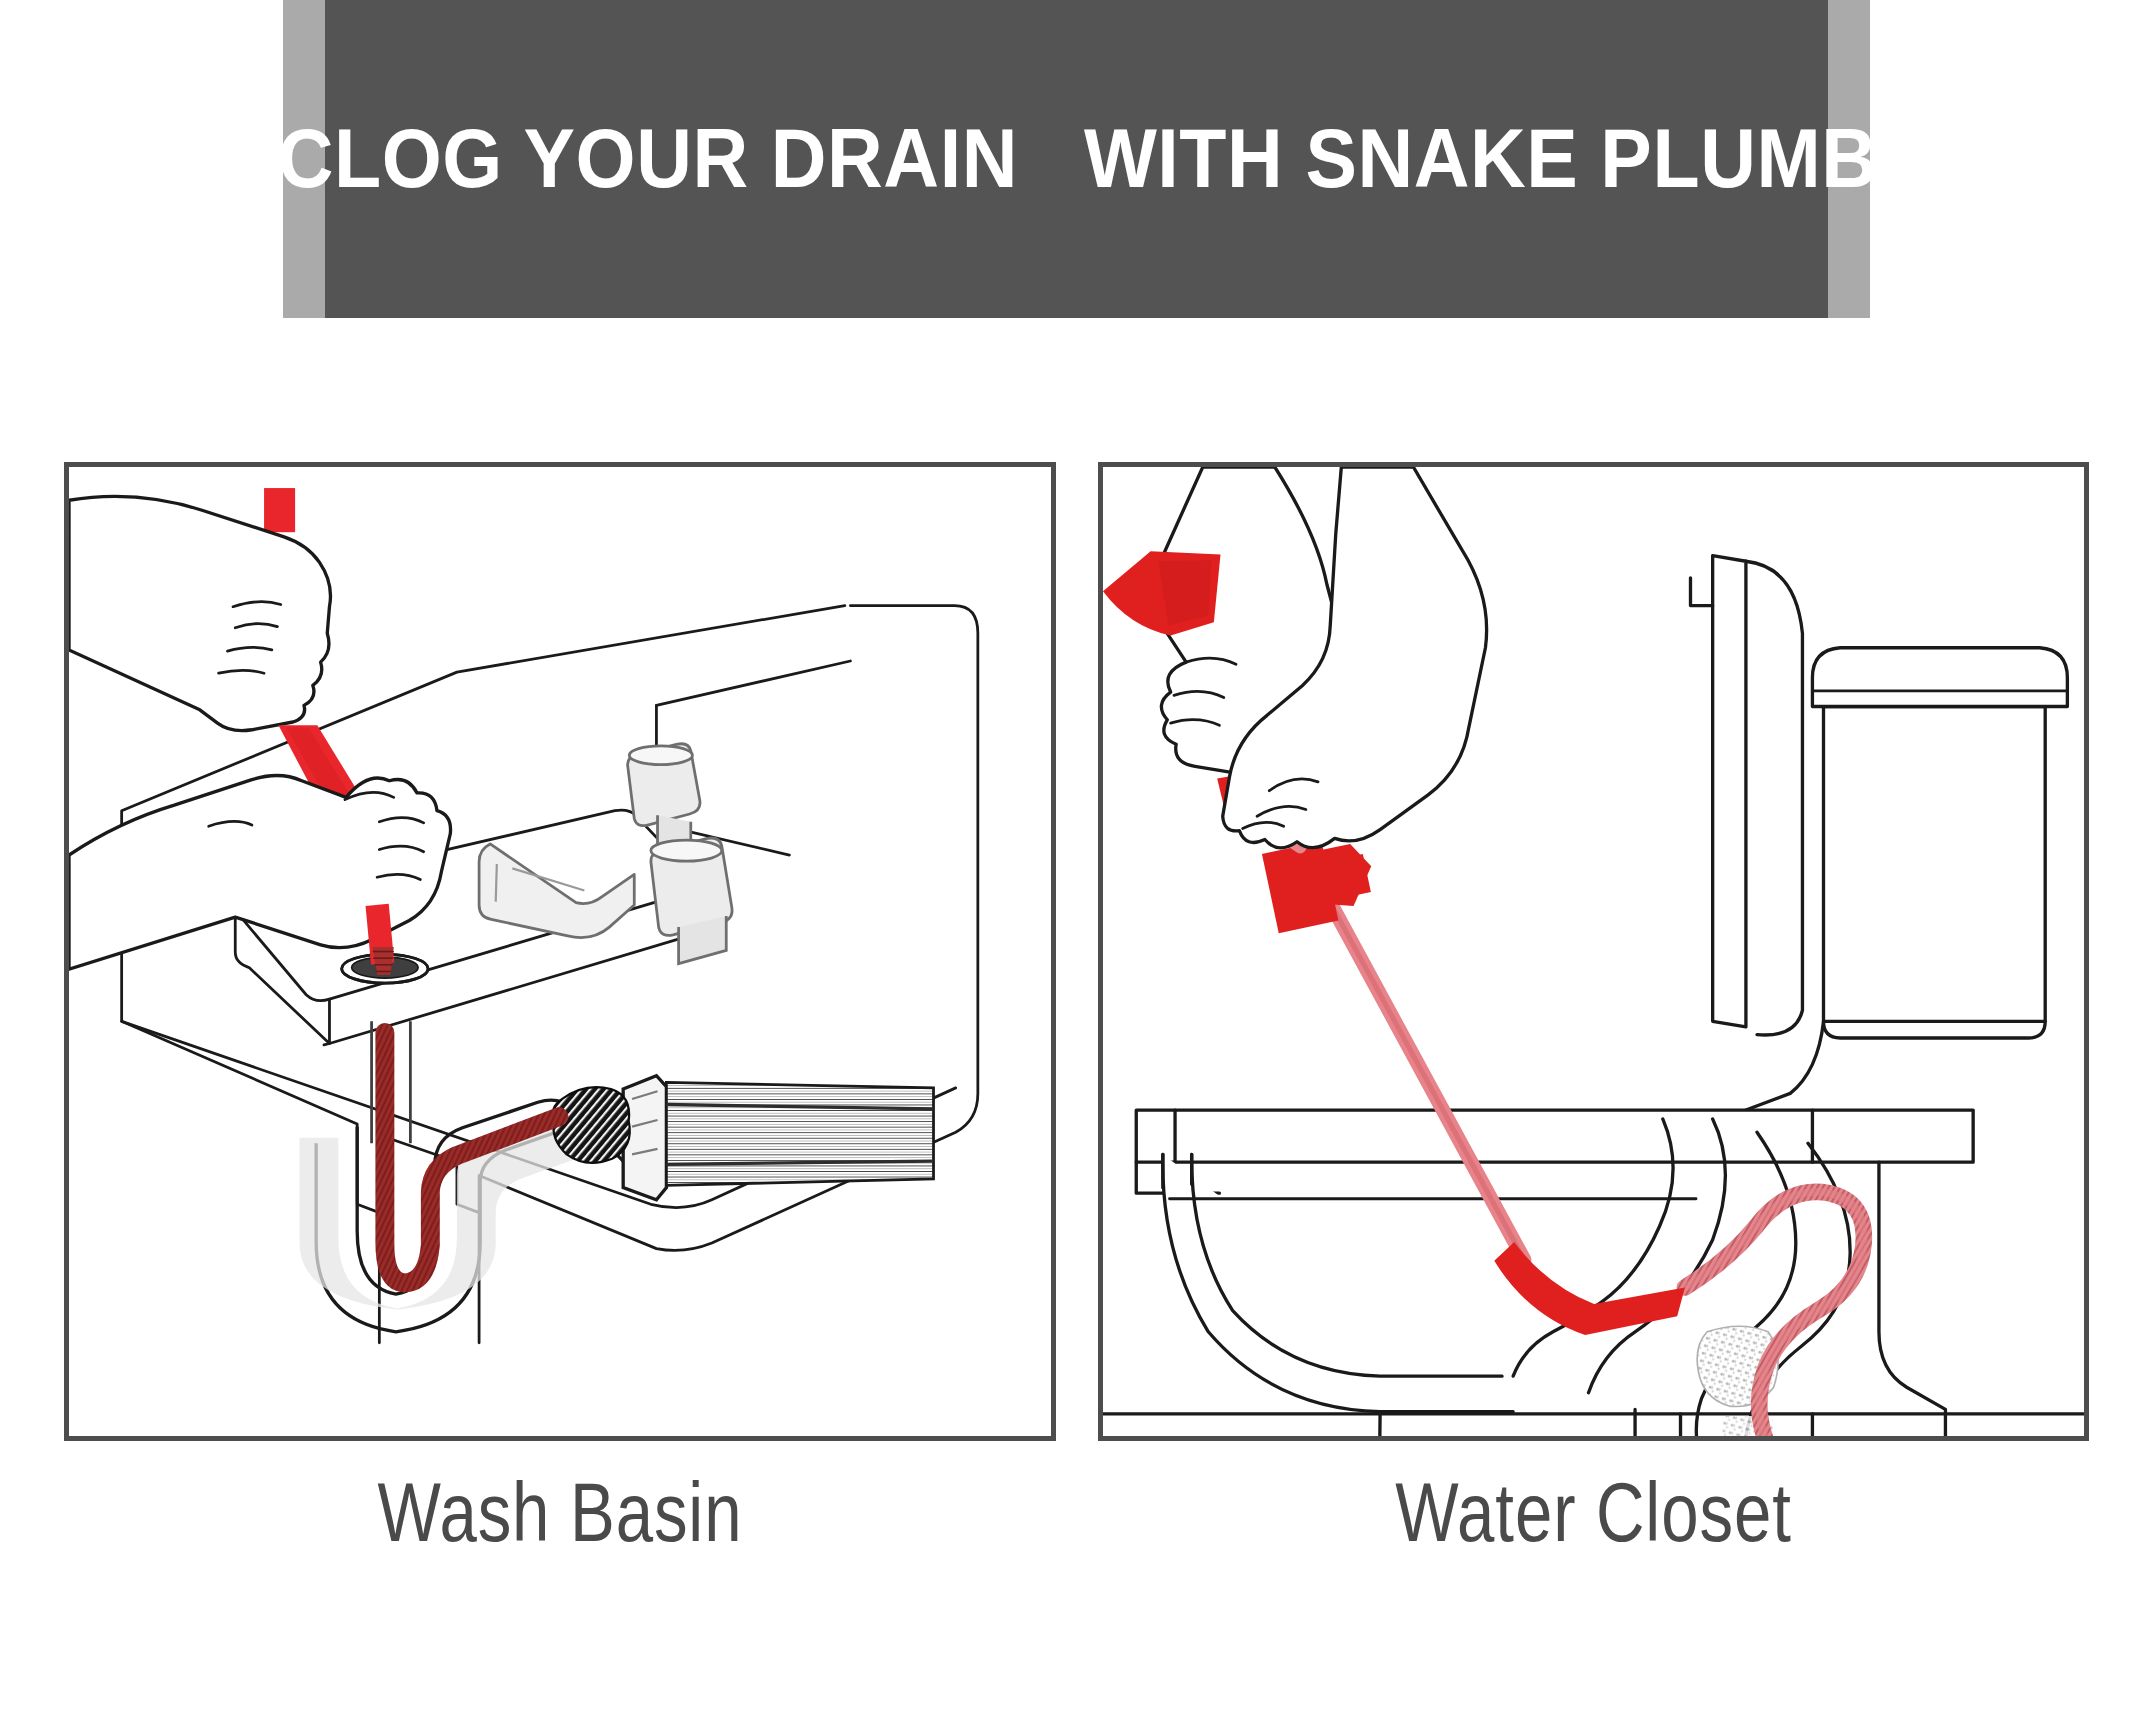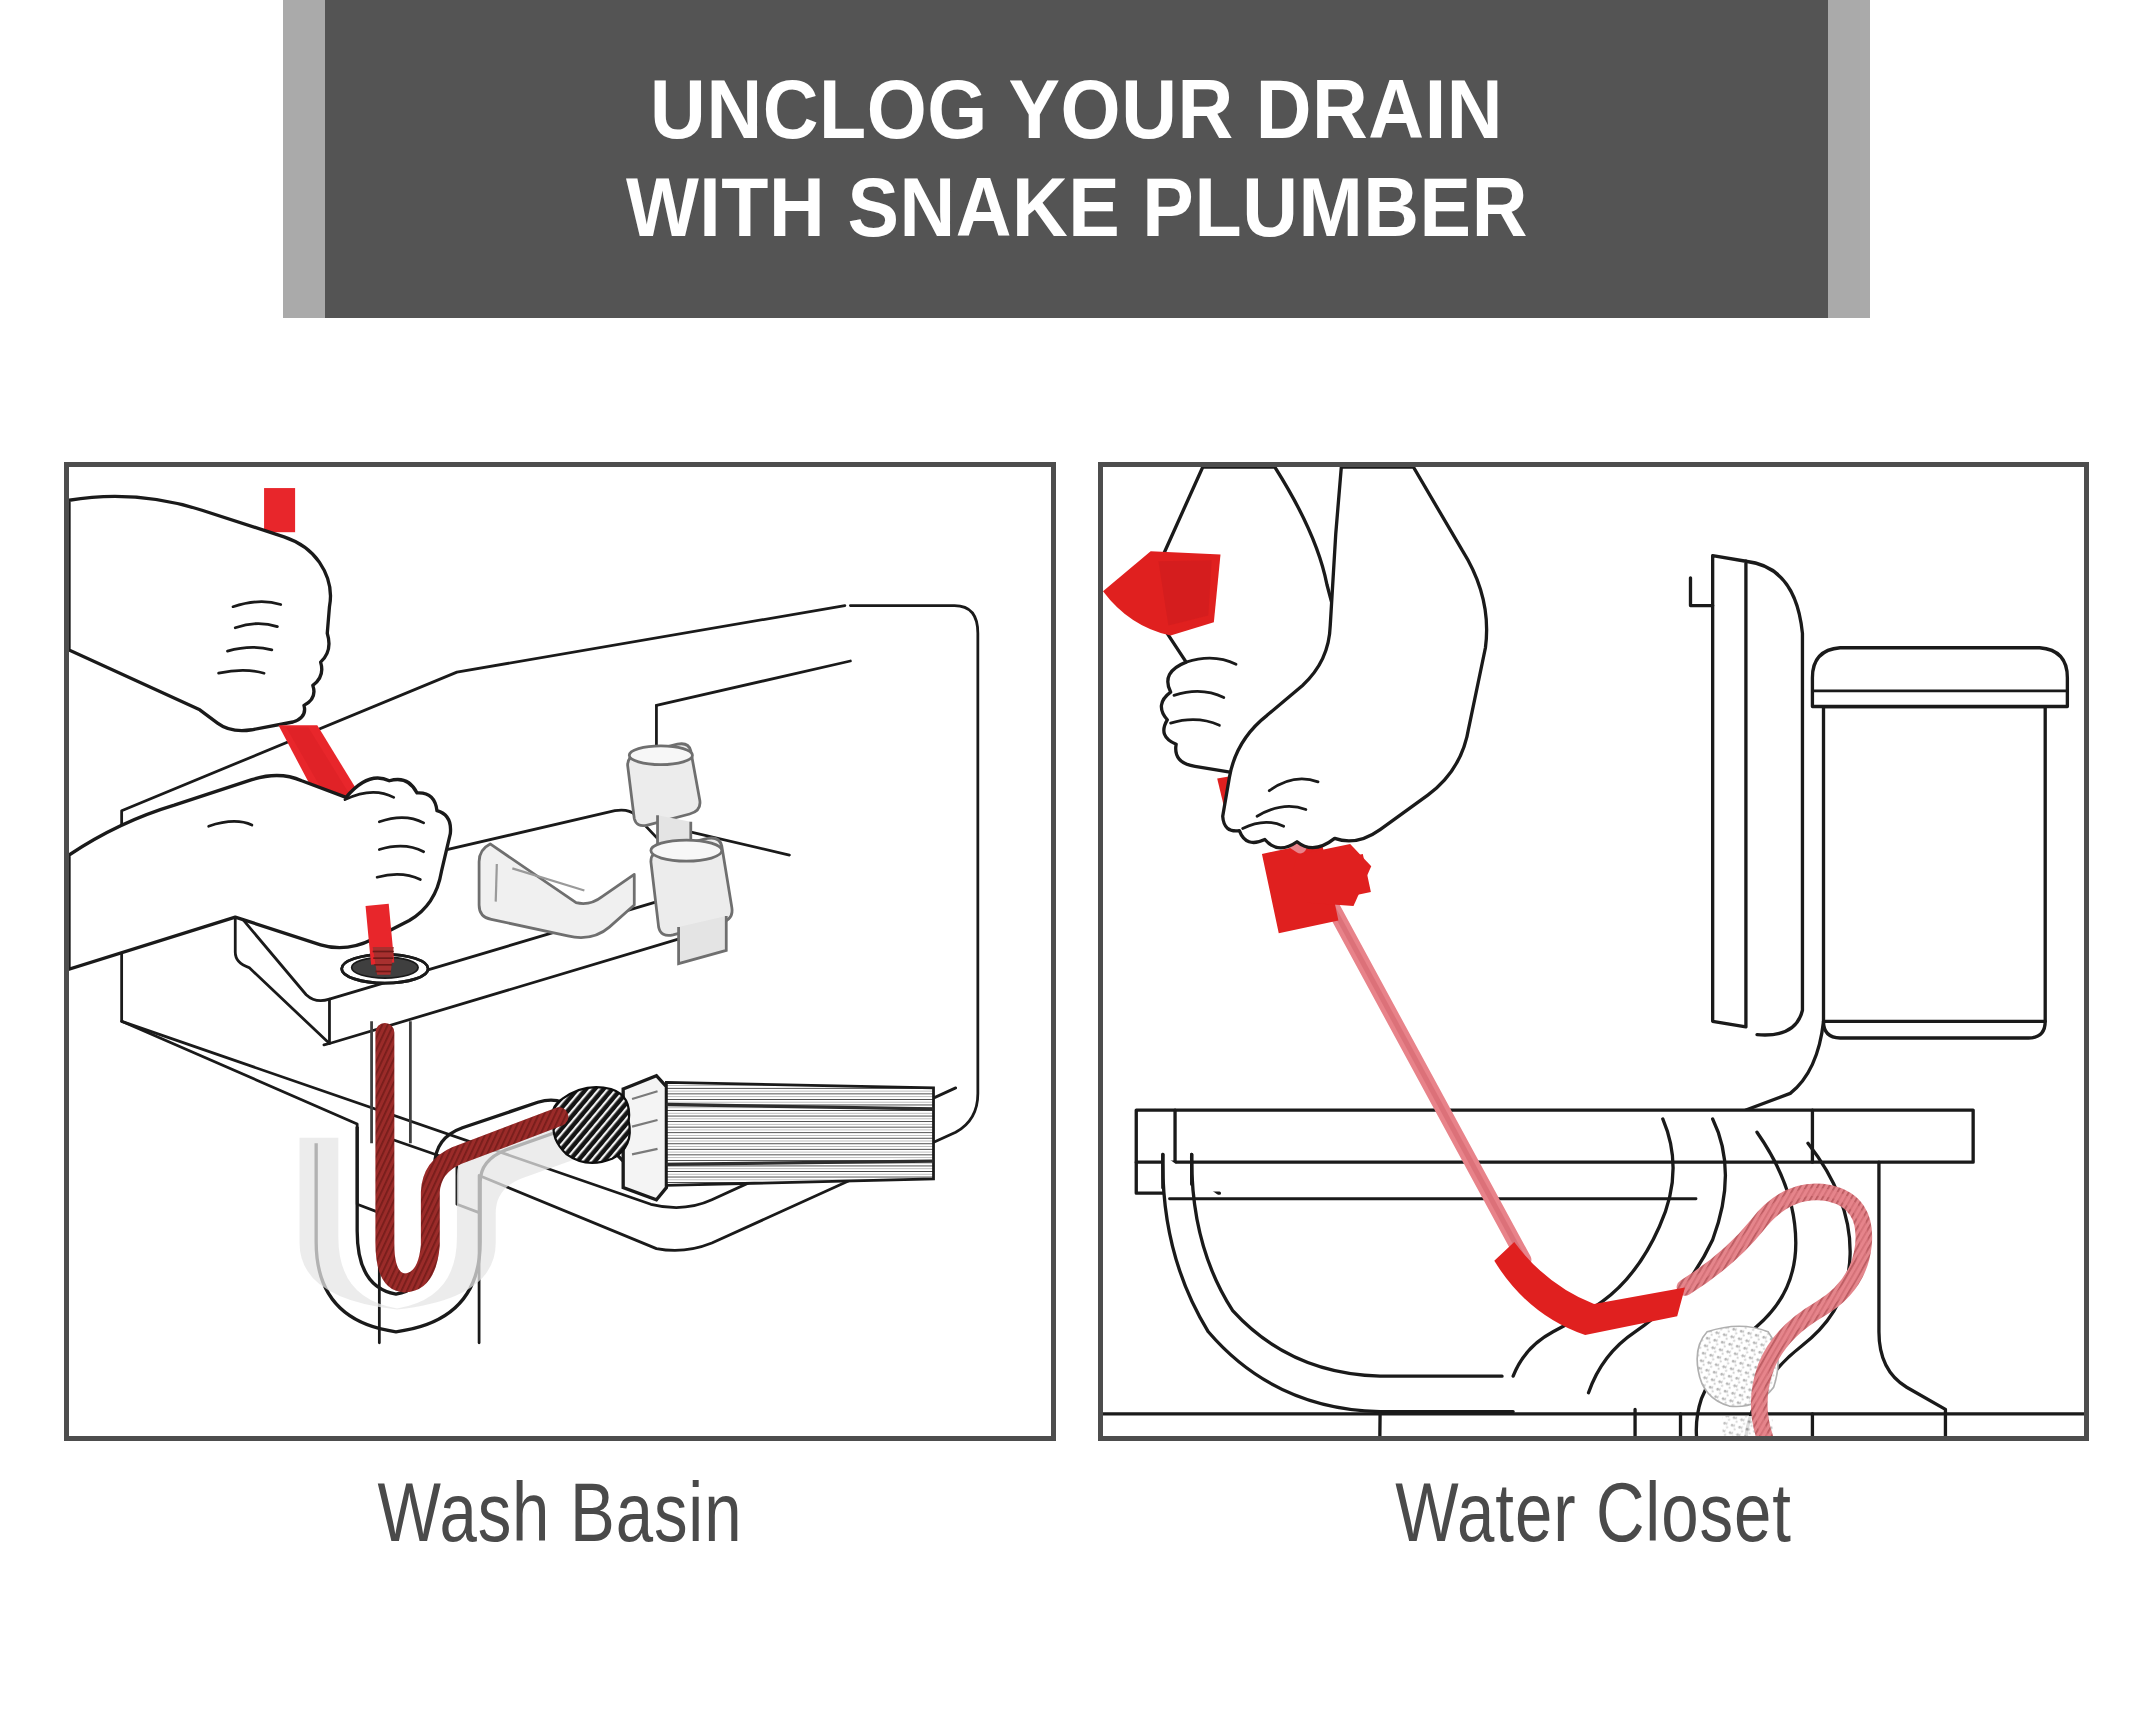--- a/index.html
+++ b/index.html
@@ -13,21 +13,21 @@
   #header-banner{
     position:absolute; left:283px; top:0px; width:1587px; height:318px;
   }
   .banner-strip{
     position:absolute; top:0; bottom:0; width:100%;
     background:#aaaaaa;
   }
   .banner-plate{
     position:absolute; left:42px; top:0px; right:42px; bottom:0px;
     background:#545454;
-    display:flex; flex-direction:column;
+    display:flex; 
     align-items:center; justify-content:center;
   }
   .banner-line{
     color:#ffffff;
     font-family:"Liberation Sans", sans-serif;
     font-weight:bold;
     font-size:83px;
     line-height:1.18;
     letter-spacing:0.6px;
     text-align:center;

